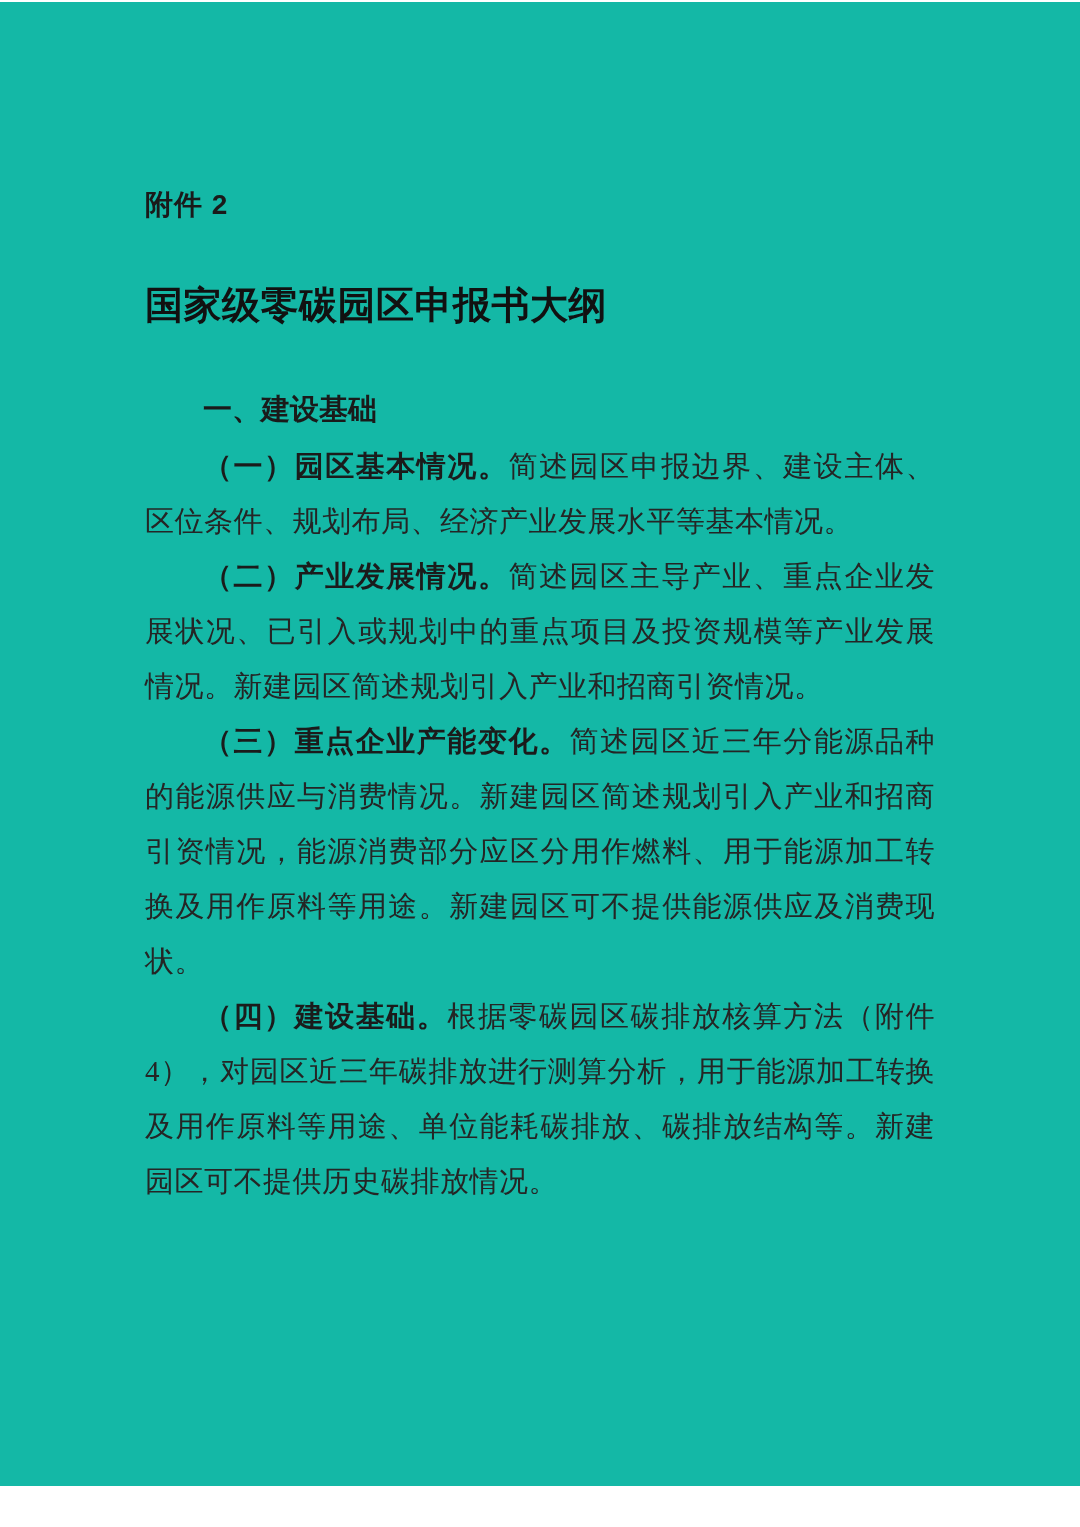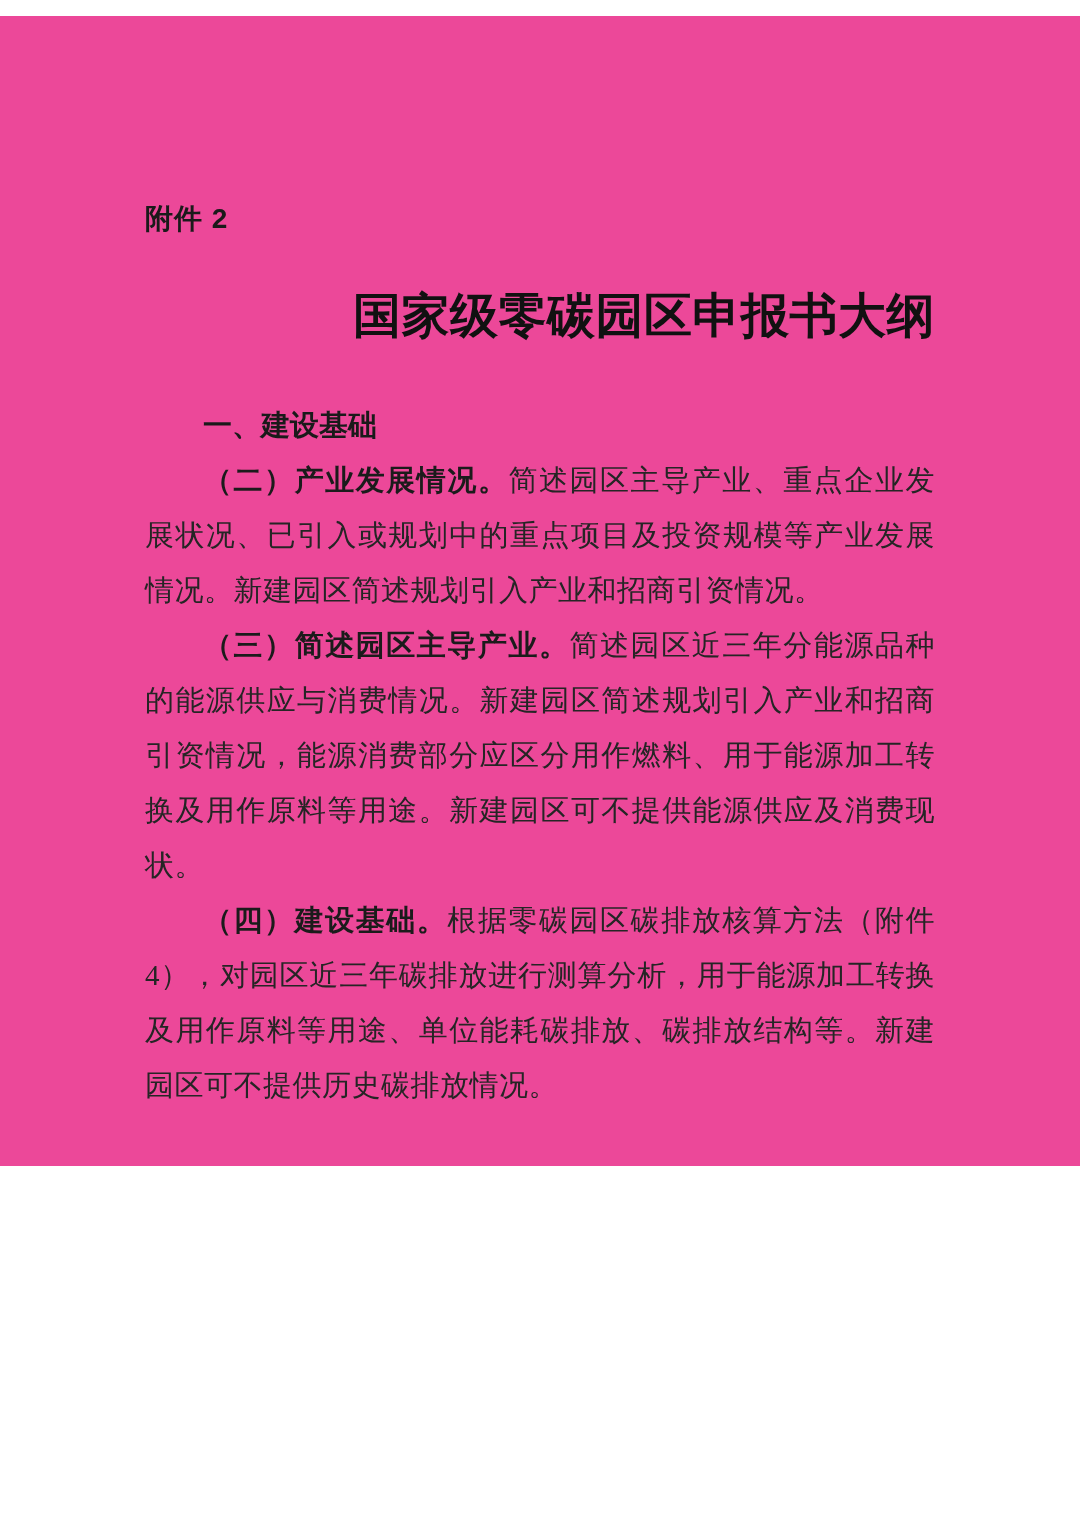--- a/index.html
+++ b/index.html
@@ -3,53 +3,53 @@
 <meta charset="utf-8">
 <style>
   html, body {
     margin: 0;
     padding: 0;
     background: #ffffff;
   }
   .page {
     position: relative;
     width: 1080px;
-    height: 1150px;
-    margin: 16px auto;
-    background: #ec4899;
+    height: 1484px;
+    margin: 2px auto;
+    background: #14b8a6;
     overflow: hidden;
     color: #1e1e1e;
   }
   .doc {
     padding: 0 145px;
   }
   .attachment {
     margin: 0;
     padding-top: 186px;
     font-family: "Liberation Sans", sans-serif;
     font-weight: 700;
     font-size: 28px;
     line-height: 34px;
     color: #1a1a1a;
     letter-spacing: 1px;
   }
   .title {
     margin: 60px 0 0 0;
-    text-align: right;
-    font-family: Liberation Mono, monospace;
+    text-align: left;
+    font-family: Liberation Serif, serif;
     font-weight: 700;
-    font-size: 48px;
+    font-size: 38px;
     line-height: 46px;
     color: #111111;
     letter-spacing: 0.5px;
   }
   .section-heading {
     margin: 0;
     text-indent: 2em;
-    font-family: Liberation Sans, sans-serif;
+    font-family: Liberation Mono, monospace;
     font-weight: 700;
     font-size: 29px;
     line-height: 55px;
     color: #1a1a1a;
   }
   .section-heading.first {
     margin-top: 56px;
   }
   .para {
     margin: 0;
@@ -72,23 +72,24 @@
 
 <div class="page">
   <div class="doc">
 
     <p class="attachment">附件 2</p>
 
     <h1 class="title">国家级零碳园区申报书大纲</h1>
 
     <h2 class="section-heading first">一、建设基础</h2>
 
+    <p class="para"><span class="lead">（一）园区基本情况。</span><span>简述园区申报边界、建设主体、区位条件、规划布局、经济产业发展水平等基本情况。</span></p>
 
     <p class="para"><span class="lead">（二）产业发展情况。</span><span>简述园区主导产业、重点企业发展状况、已引入或规划中的重点项目及投资规模等产业发展情况。新建园区简述规划引入产业和招商引资情况。</span></p>
 
-    <p class="para"><span class="lead">（三）简述园区主导产业。</span><span>简述园区近三年分能源品种的能源供应与消费情况。新建园区简述规划引入产业和招商引资情况，能源消费部分应区分用作燃料、用于能源加工转换及用作原料等用途。新建园区可不提供能源供应及消费现状。</span></p>
+    <p class="para"><span class="lead">（三）重点企业产能变化。</span><span>简述园区近三年分能源品种的能源供应与消费情况。新建园区简述规划引入产业和招商引资情况，能源消费部分应区分用作燃料、用于能源加工转换及用作原料等用途。新建园区可不提供能源供应及消费现状。</span></p>
 
     <p class="para"><span class="lead">（四）建设基础。</span><span>根据零碳园区碳排放核算方法（附件4），对园区近三年碳排放进行测算分析，用于能源加工转换及用作原料等用途、单位能耗碳排放、碳排放结构等。新建园区可不提供历史碳排放情况。</span></p>
 
 
 
   </div>
 </div>
 
 </body></html>

